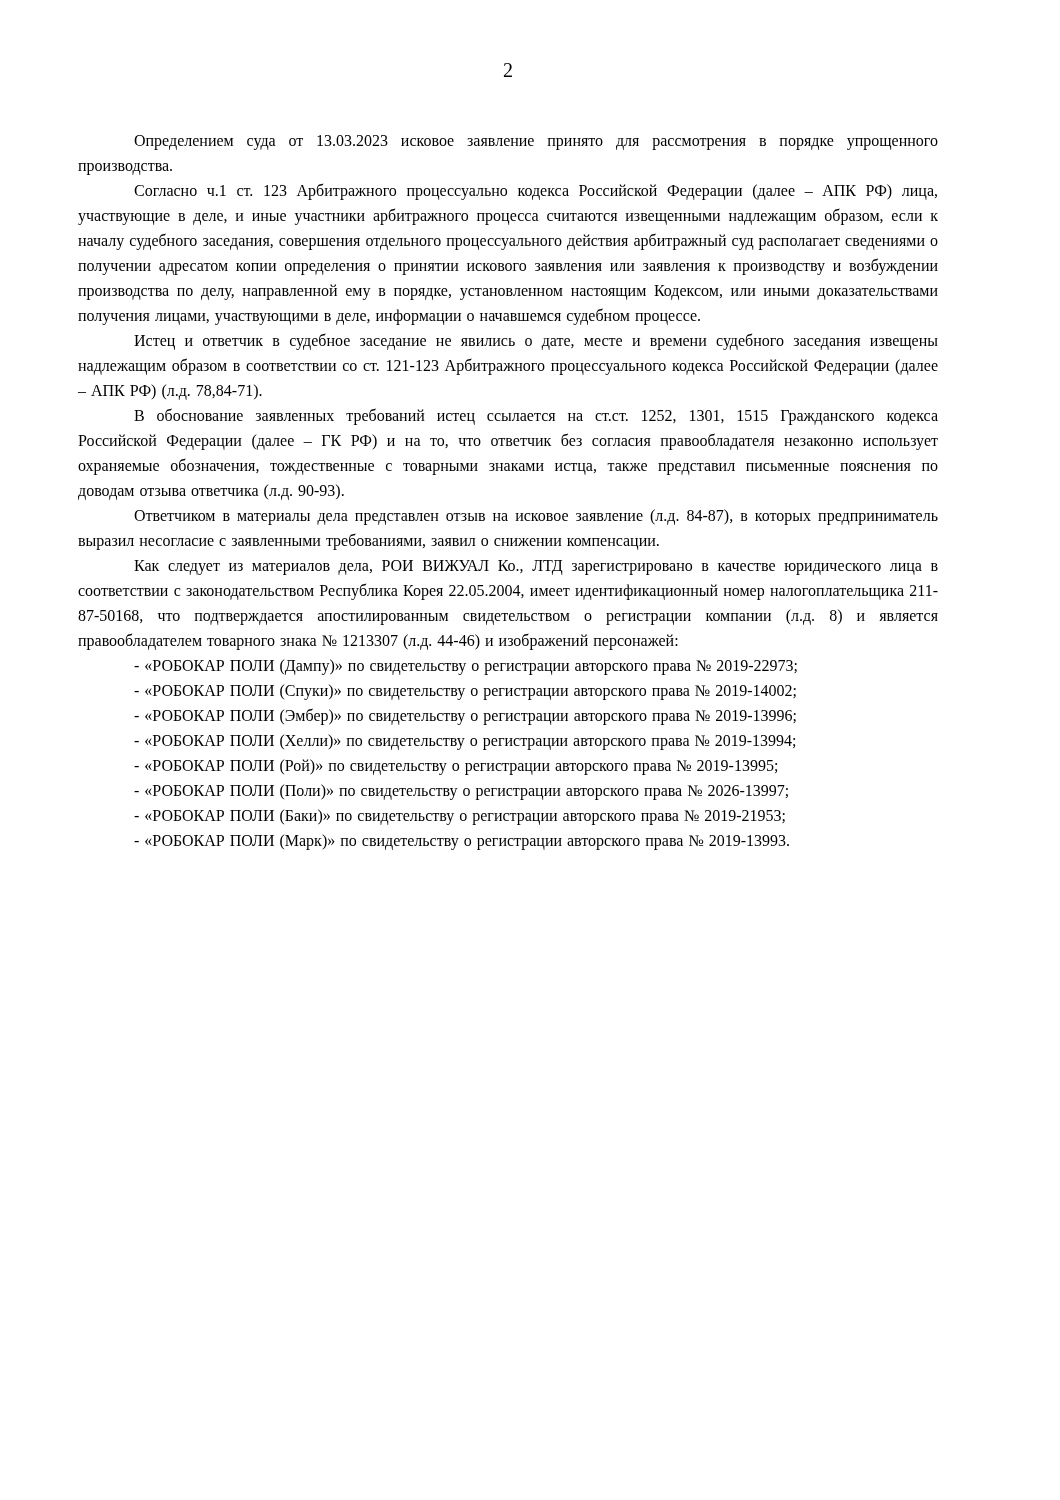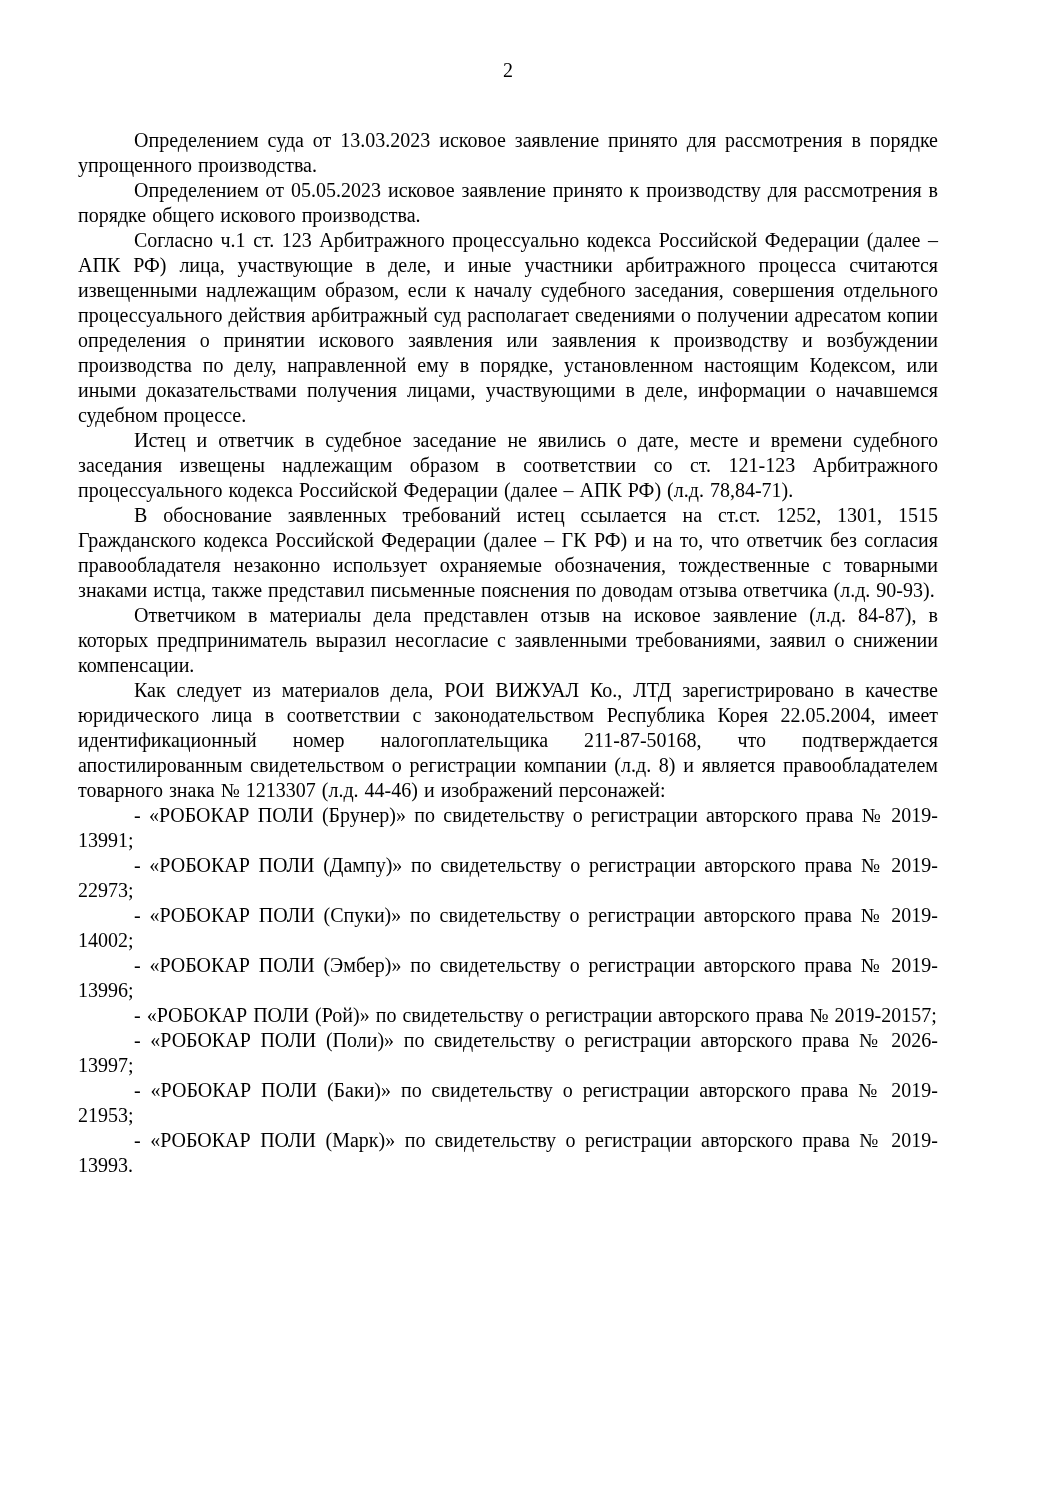--- a/index.html
+++ b/index.html
@@ -23,49 +23,48 @@
     width: 860px;
     text-align: center;
     font-size: 20px;
     line-height: 25px;
   }
   .body-text {
     position: absolute;
     top: 128px;
     left: 78px;
     width: 860px;
-    font-size: 20px;
+    font-size: 16px;
     line-height: 25px;
     text-align: justify;
   }
   .body-text p {
     margin: 0;
     padding: 0;
     text-indent: 56px;
     word-spacing: 1px;
   }
 </style>
 </head>
 <body>
 
 <div class="page">
 
   <div class="page-number">2</div>
 
   <div class="body-text">
     <p>Определением суда от 13.03.2023 исковое заявление принято для рассмотрения в порядке упрощенного производства.</p>
-    <p>Определением от 05.05.2023 исковое заявление принято к производству для рассмотрения в порядке общего искового производства.</p>
     <p>Согласно ч.1 ст. 123 Арбитражного процессуально кодекса Российской Федерации (далее – АПК РФ) лица, участвующие в деле, и иные участники арбитражного процесса считаются извещенными надлежащим образом, если к началу судебного заседания, совершения отдельного процессуального действия арбитражный суд располагает сведениями о получении адресатом копии определения о принятии искового заявления или заявления к производству и возбуждении производства по делу, направленной ему в порядке, установленном настоящим Кодексом, или иными доказательствами получения лицами, участвующими в деле, информации о начавшемся судебном процессе.</p>
     <p>Истец и ответчик в судебное заседание не явились о дате, месте и времени судебного заседания извещены надлежащим образом в соответствии со ст. 121-123 Арбитражного процессуального кодекса Российской Федерации (далее – АПК РФ) (л.д. 78,84-71).</p>
     <p>В обоснование заявленных требований истец ссылается на ст.ст. 1252, 1301, 1515 Гражданского кодекса Российской Федерации (далее – ГК РФ) и на то, что ответчик без согласия правообладателя незаконно использует охраняемые обозначения, тождественные с товарными знаками истца, также представил письменные пояснения по доводам отзыва ответчика (л.д. 90-93).</p>
     <p>Ответчиком в материалы дела представлен отзыв на исковое заявление (л.д. 84-87), в которых предприниматель выразил несогласие с заявленными требованиями, заявил о снижении компенсации.</p>
     <p>Как следует из материалов дела, РОИ ВИЖУАЛ Ко., ЛТД зарегистрировано в качестве юридического лица в соответствии с законодательством Республика Корея 22.05.2004, имеет идентификационный номер налогоплательщика 211-87-50168, что подтверждается апостилированным свидетельством о регистрации компании (л.д. 8) и является правообладателем товарного знака № 1213307 (л.д. 44-46) и изображений персонажей:</p>
-    <p>- «РОБОКАР ПОЛИ (Брунер)» по свидетельству о регистрации авторского права № 2019-13991;</p>
     <p>- «РОБОКАР ПОЛИ (Дампу)» по свидетельству о регистрации авторского права № 2019-22973;</p>
     <p>- «РОБОКАР ПОЛИ (Спуки)» по свидетельству о регистрации авторского права № 2019-14002;</p>
     <p>- «РОБОКАР ПОЛИ (Эмбер)» по свидетельству о регистрации авторского права № 2019-13996;</p>
-    <p>- «РОБОКАР ПОЛИ (Рой)» по свидетельству о регистрации авторского права № 2019-20157;</p>
+    <p>- «РОБОКАР ПОЛИ (Хелли)» по свидетельству о регистрации авторского права № 2019-13994;</p>
+    <p>- «РОБОКАР ПОЛИ (Рой)» по свидетельству о регистрации авторского права № 2019-13995;</p>
     <p>- «РОБОКАР ПОЛИ (Поли)» по свидетельству о регистрации авторского права № 2026-13997;</p>
     <p>- «РОБОКАР ПОЛИ (Баки)» по свидетельству о регистрации авторского права № 2019-21953;</p>
     <p>- «РОБОКАР ПОЛИ (Марк)» по свидетельству о регистрации авторского права № 2019-13993.</p>
   </div>
 
 </div>
 
 </body></html>

